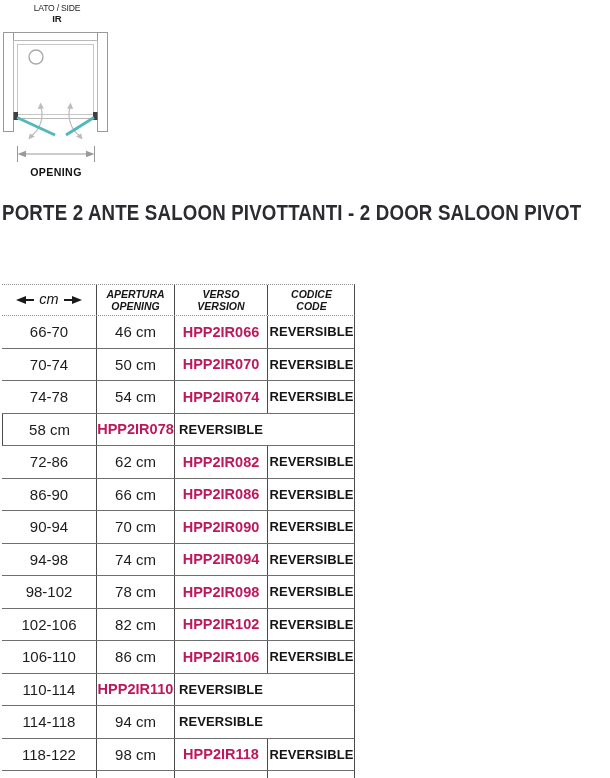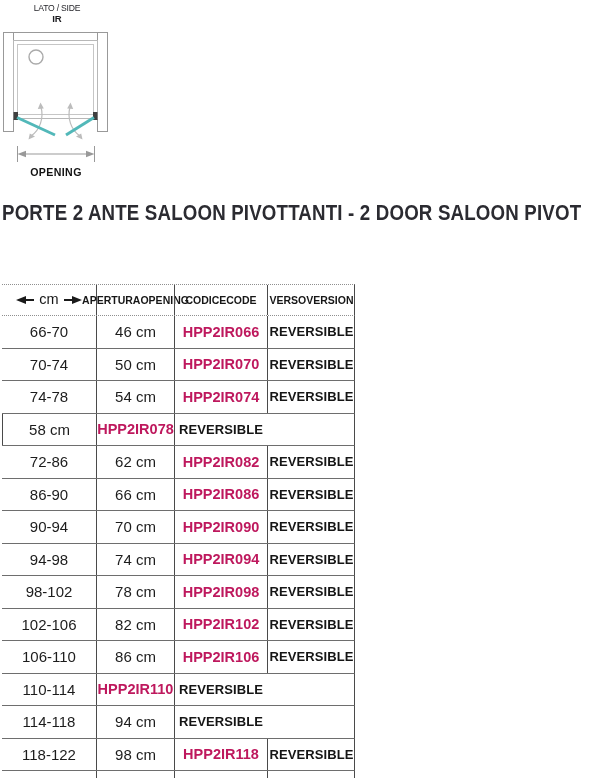--- a/index.html
+++ b/index.html
@@ -18,24 +18,24 @@
   .title{
     position:absolute;left:2px;top:200px;margin:0;white-space:nowrap;
     font-size:22px;font-weight:700;color:#2b2b31;letter-spacing:.2px;
     transform:scaleX(.85);transform-origin:0 50%;
   }
   
   .spec-table{position:absolute;left:2px;top:284px;width:353px;color:#1a1a1a;}
   .thead{
     display:grid;grid-template-columns:94px 78px 93px 88px;
     border-top:1px dotted #8f8f8f;border-bottom:1px dotted #8f8f8f;
-    border-right:1px solid #4a4a4a;height:30px;
+    border-right:1px solid #4a4a4a;height:30px;font-style:italic;
   }
   .th{
-    display:flex;flex-direction:row;align-items:center;justify-content:center;
+    display:flex;flex-direction:column;align-items:center;justify-content:center;
     font-size:10.5px;font-weight:700;line-height:1.15;text-align:center;
     border-left:1px solid #4a4a4a;color:#161616;
   }
   .th.first{border-left:none;flex-direction:row;gap:5px;}
   .cm-label{font-size:14.5px;font-weight:400;position:relative;top:-1px;}
   .arr{display:flex;align-items:center;}
   .tri-l{width:0;height:0;border-top:4.5px solid transparent;border-bottom:4.5px solid transparent;border-right:10px solid #1a1a1a;}
   .tri-r{width:0;height:0;border-top:4.5px solid transparent;border-bottom:4.5px solid transparent;border-left:10px solid #1a1a1a;}
   .tail{width:8px;height:2px;background:#1a1a1a;}
   .tbody{display:block;}
@@ -106,26 +106,26 @@
       <span class="arr">
           <i class="tail"></i>
           <i class="tri-r"></i>
         </span>
     </div>
     <div class="th">
       <span>APERTURA</span>
       <span>OPENING</span>
     </div>
     <div class="th">
+      <span>VERSO</span>
+      <span>VERSION</span>
+    </div>
+    <div class="th">
       <span>CODICE</span>
       <span>CODE</span>
-    </div>
-    <div class="th">
-      <span>VERSO</span>
-      <span>VERSION</span>
     </div>
   </div>
 
   <div class="tbody">
 
       <div class="tr">
         <div class="td first td-range">66-70</div>
         <div class="td td-open">46 cm</div>
         <div class="td td-code">HPP2IR066</div>
         <div class="td td-ver">REVERSIBLE</div>

